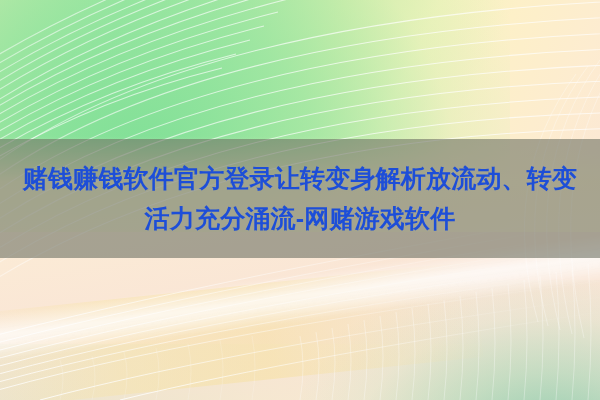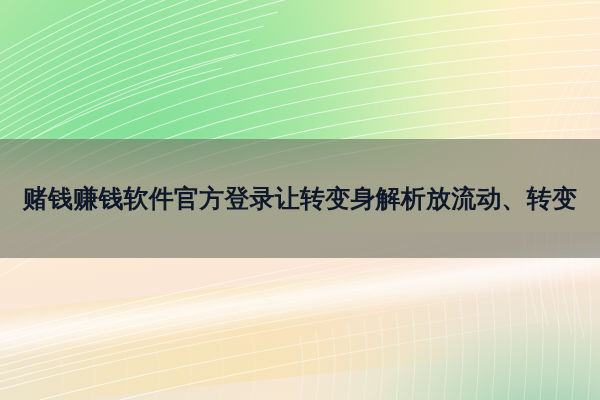--- a/index.html
+++ b/index.html
@@ -130,21 +130,21 @@
     width: 600px;
     height: 119px;
     background: rgba(110,114,100,0.60);
     display: flex;
     flex-direction: column;
     align-items: center;
     justify-content: center;
     box-sizing: border-box;
   }
   .title-line {
-    color: #0f172a;
+    color: #1d4ed8;
     font-size: 25px;
     font-weight: 700;
     line-height: 40px;
     letter-spacing: 0.2px;
     white-space: nowrap;
     text-align: center;
     text-rendering: geometricPrecision;
   }
 </style>
 </head>
@@ -259,15 +259,16 @@
           <path d="M 188 400 Q 194 370 188 344"></path>
           <path d="M 220 400 Q 226 368 220 340"></path>
           <path d="M 252 400 Q 258 366 252 336"></path>
         </g>
       </g>
     </svg>
   </div>
 
   <div class="title-band">
     <div class="title-line">赌钱赚钱软件官方登录让转变身解析放流动、转变</div>
+    <div class="title-line">活力充分涌流-网赌游戏软件</div>
   </div>
 
 </div>
 
 </body></html>

